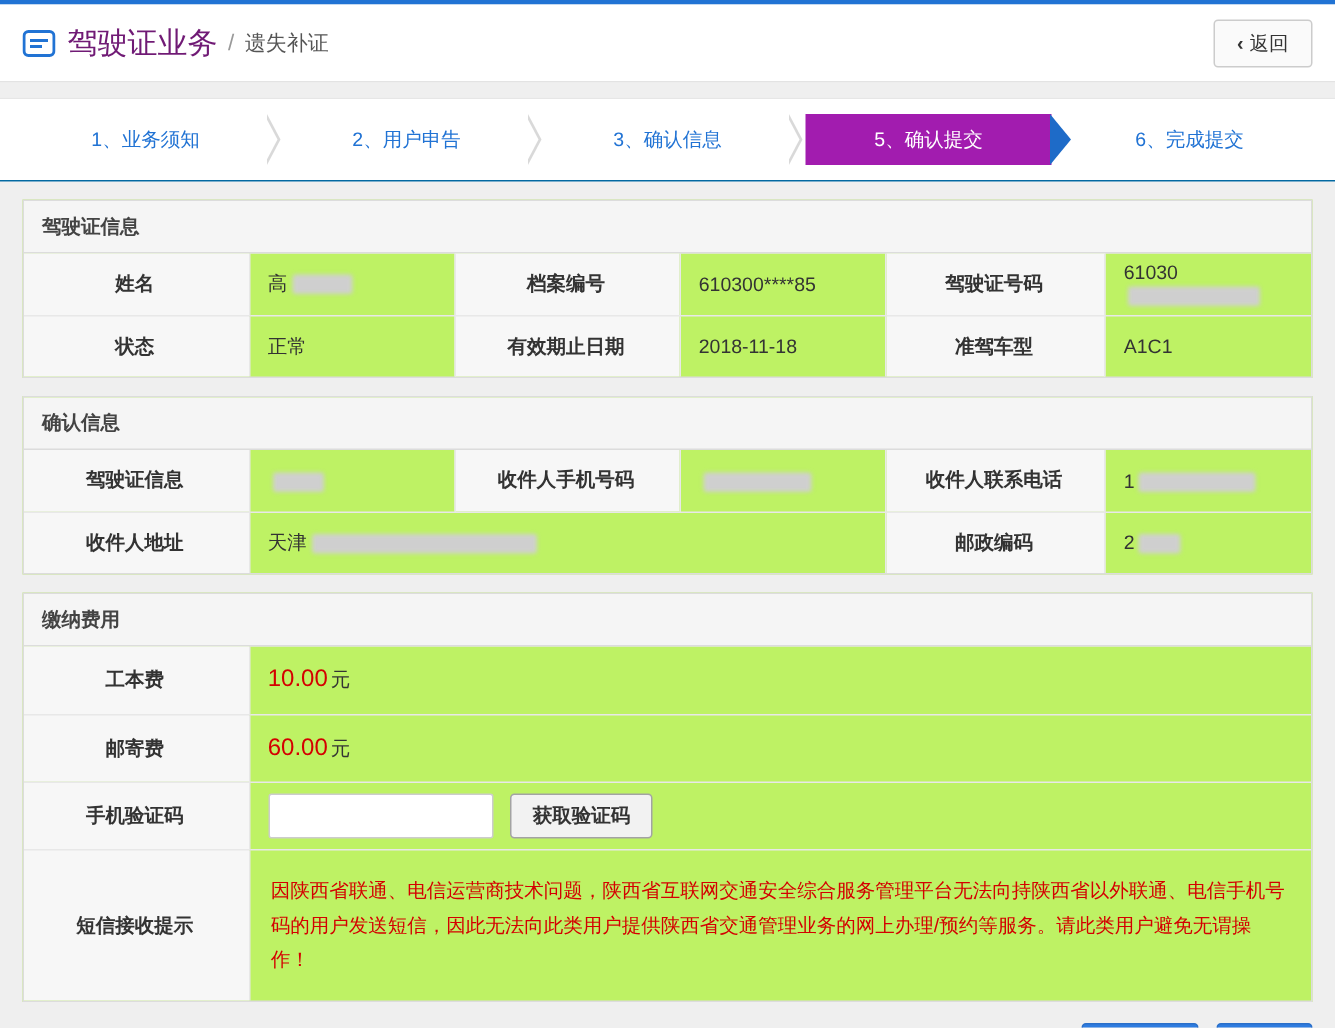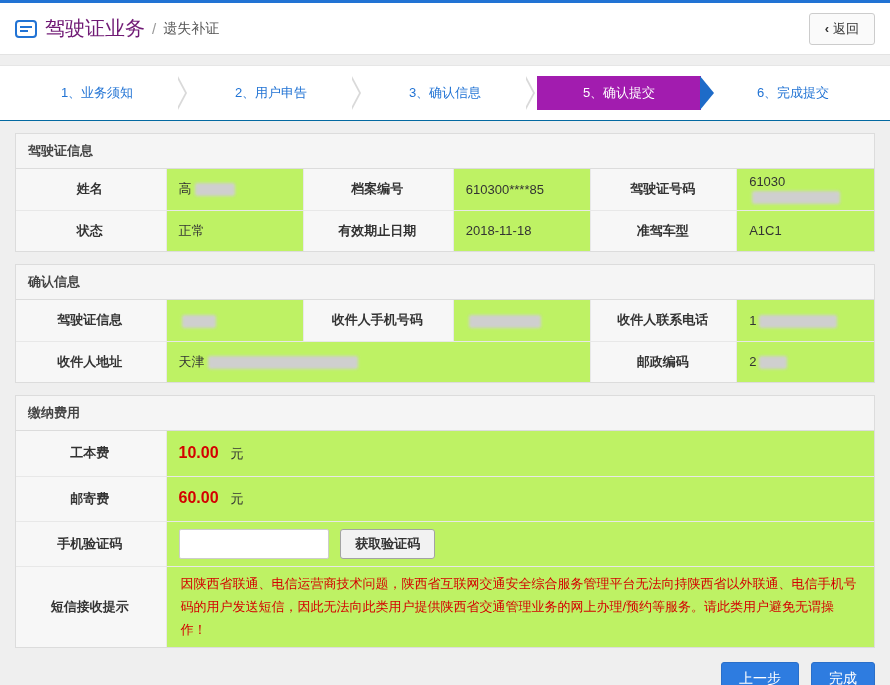--- a/index.html
+++ b/index.html
@@ -62,36 +62,36 @@
     background: #f5f5f5; border-bottom: 1px solid #dcdcdc;
     padding: 8px 12px; font-weight: bold; color: #444; font-size: 13px;
   }
   table { width: 100%; border-collapse: collapse; table-layout: fixed; border: hidden; }
   td { border: 1px solid #e8e8e8; height: 41px; padding: 5px 12px; font-size: 13px; color: #333; }
   td.lbl { background: #f7f7f7; text-align: center; font-weight: bold; padding-right: 14px; }
   col.c-lbl { width: 150px; }
   col.c-lbl3 { width: 146px; }
 
   .fees td { height: 45px; }
-  .fee-num { color: #d40000; font-size: 16px; font-weight: bold; margin-right: 12px; }
+  .fee-num { color: #d40000; font-size: 16px; font-weight: normal; margin-right: 2px; }
   .fee-unit { color: #333; font-size: 13px; }
 
   .captcha-input {
     width: 150px; height: 30px; border: 1px solid #ccc; border-radius: 2px;
     padding: 0 8px; font-size: 13px; vertical-align: middle; background: #fff;
     font-family: inherit;
   }
   .captcha-btn {
     height: 30px; margin-left: 8px; padding: 0 14px; vertical-align: middle;
     background: #f2f2f2; border: 1px solid #a3a3a3; border-radius: 3px;
     font-size: 13px; font-weight: bold; color: #333; cursor: pointer;
     font-family: inherit;
   }
 
-  .notice-cell { padding: 5px 14px; line-height: 1.8; }
+  .notice-cell { padding: 15px 14px; line-height: 1.8; }
   .notice-text { color: #d40000; font-size: 13px; }
 
   
   .blur {
     display: inline-block; height: 13px; border-radius: 2px;
     background: #cfcfcf; filter: blur(1.5px); vertical-align: middle; margin-left: 3px;
   }
 
   
   .footer { display: flex; justify-content: flex-end; gap: 12px; margin: 14px 15px 0; }

